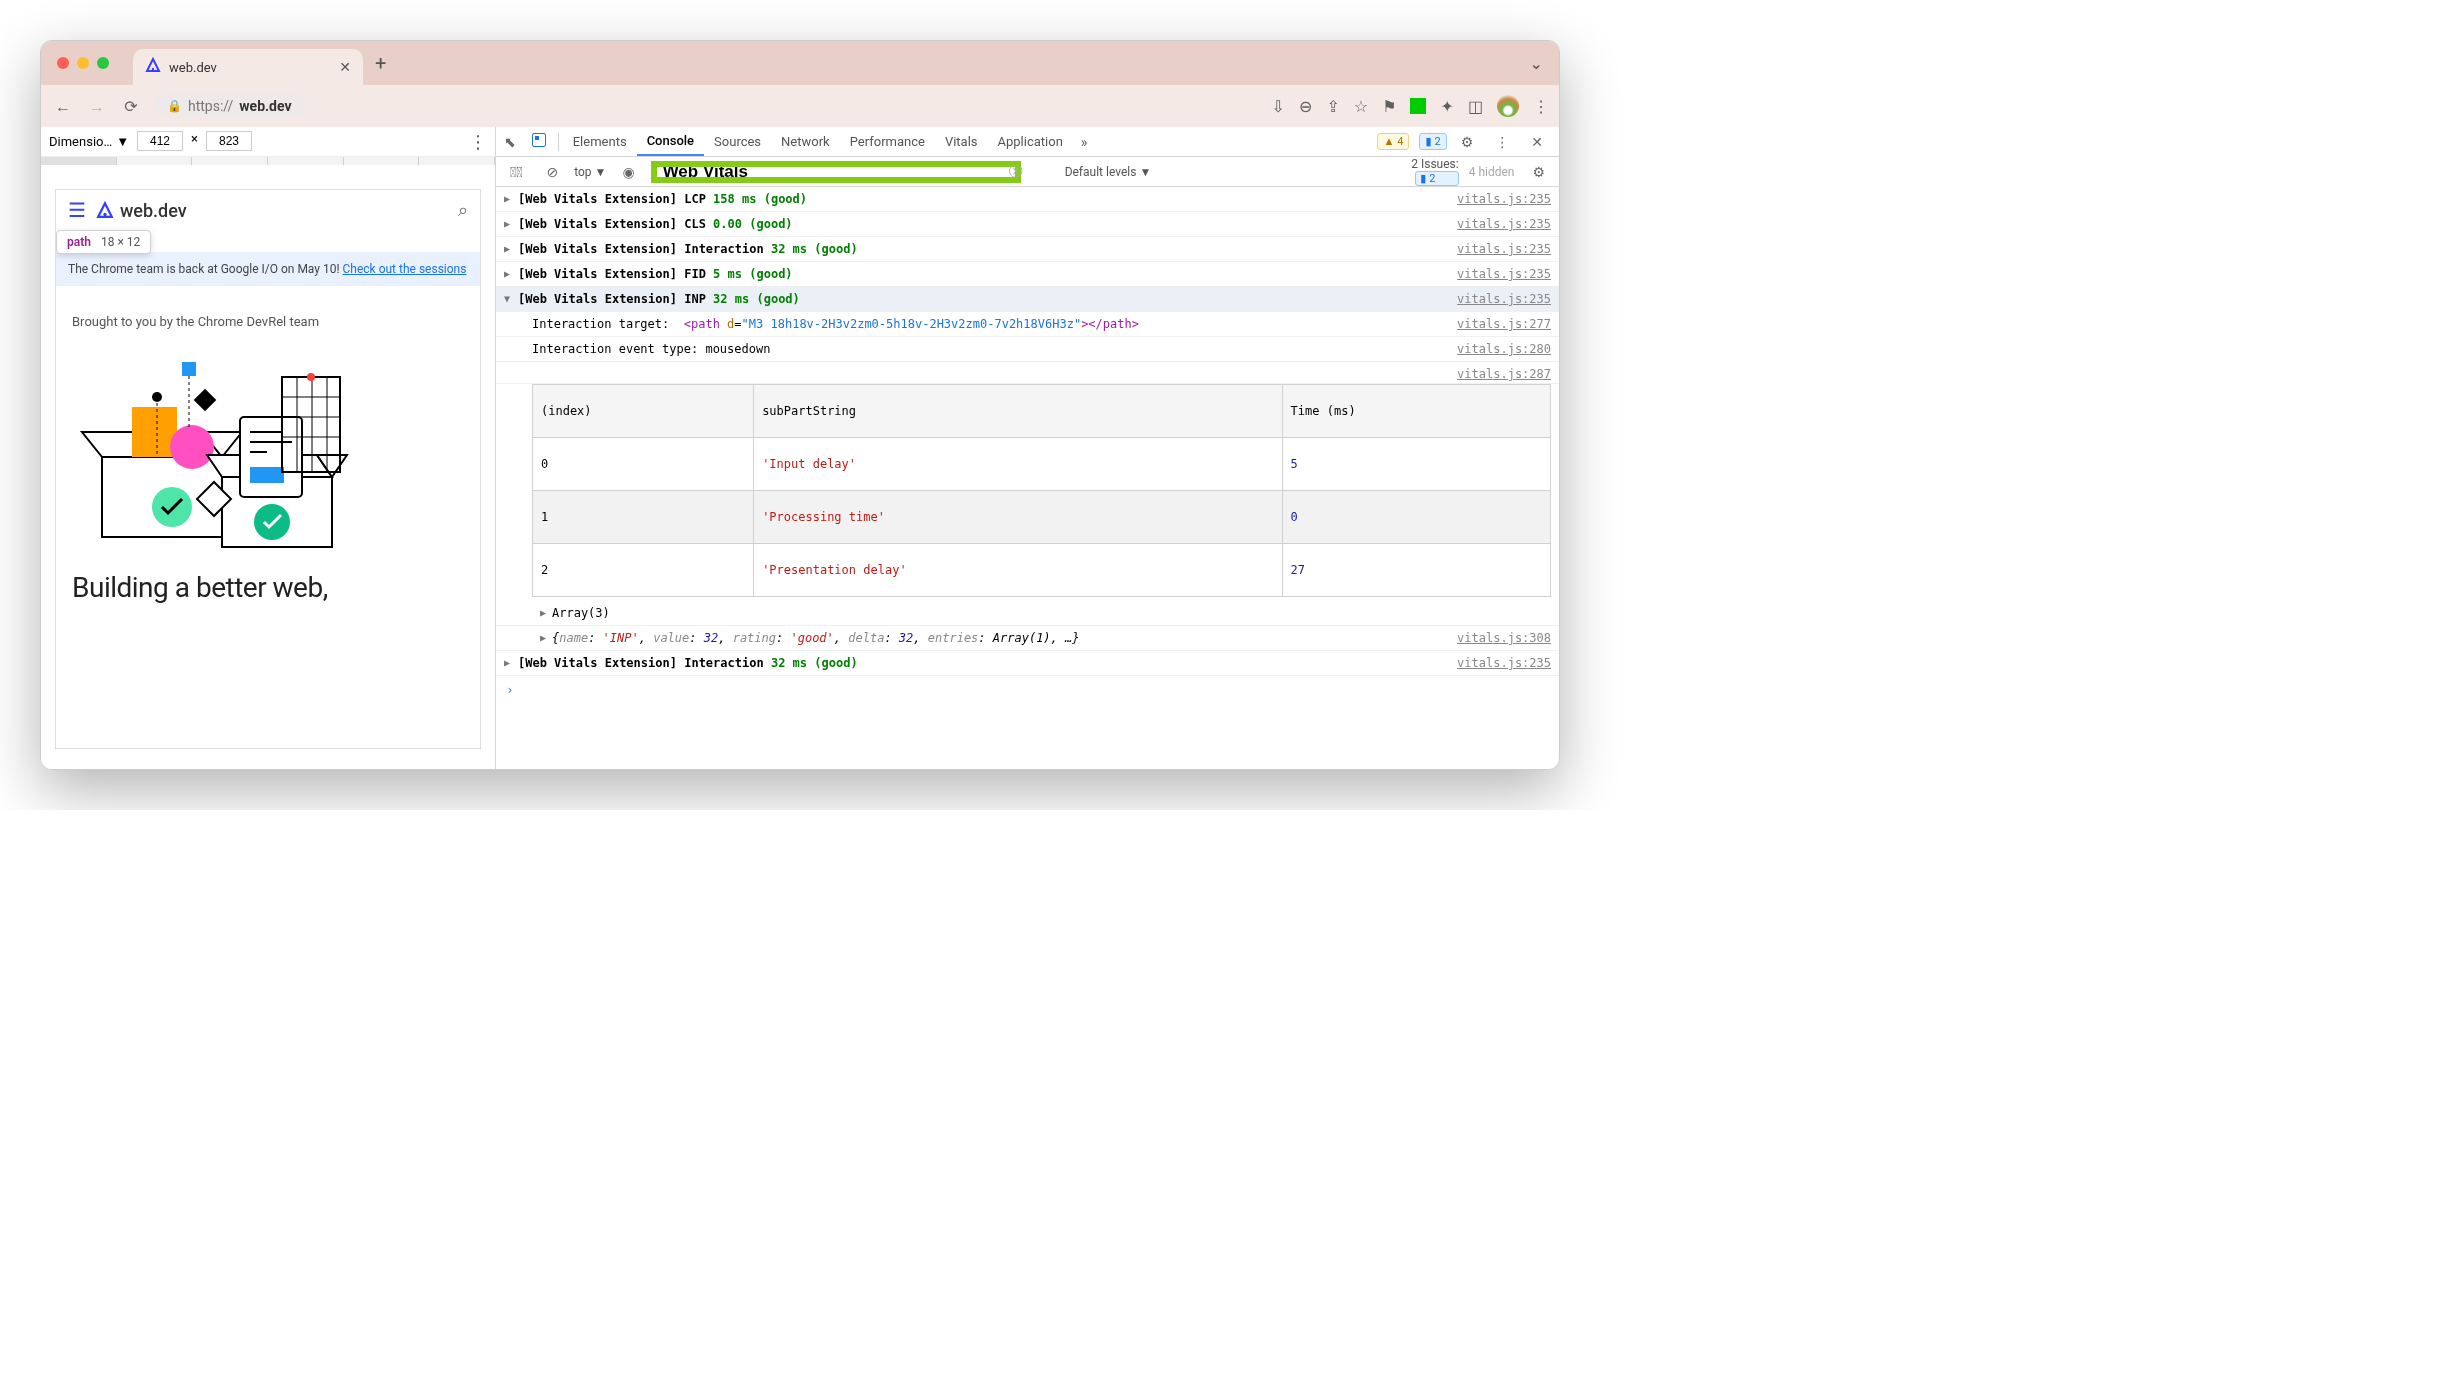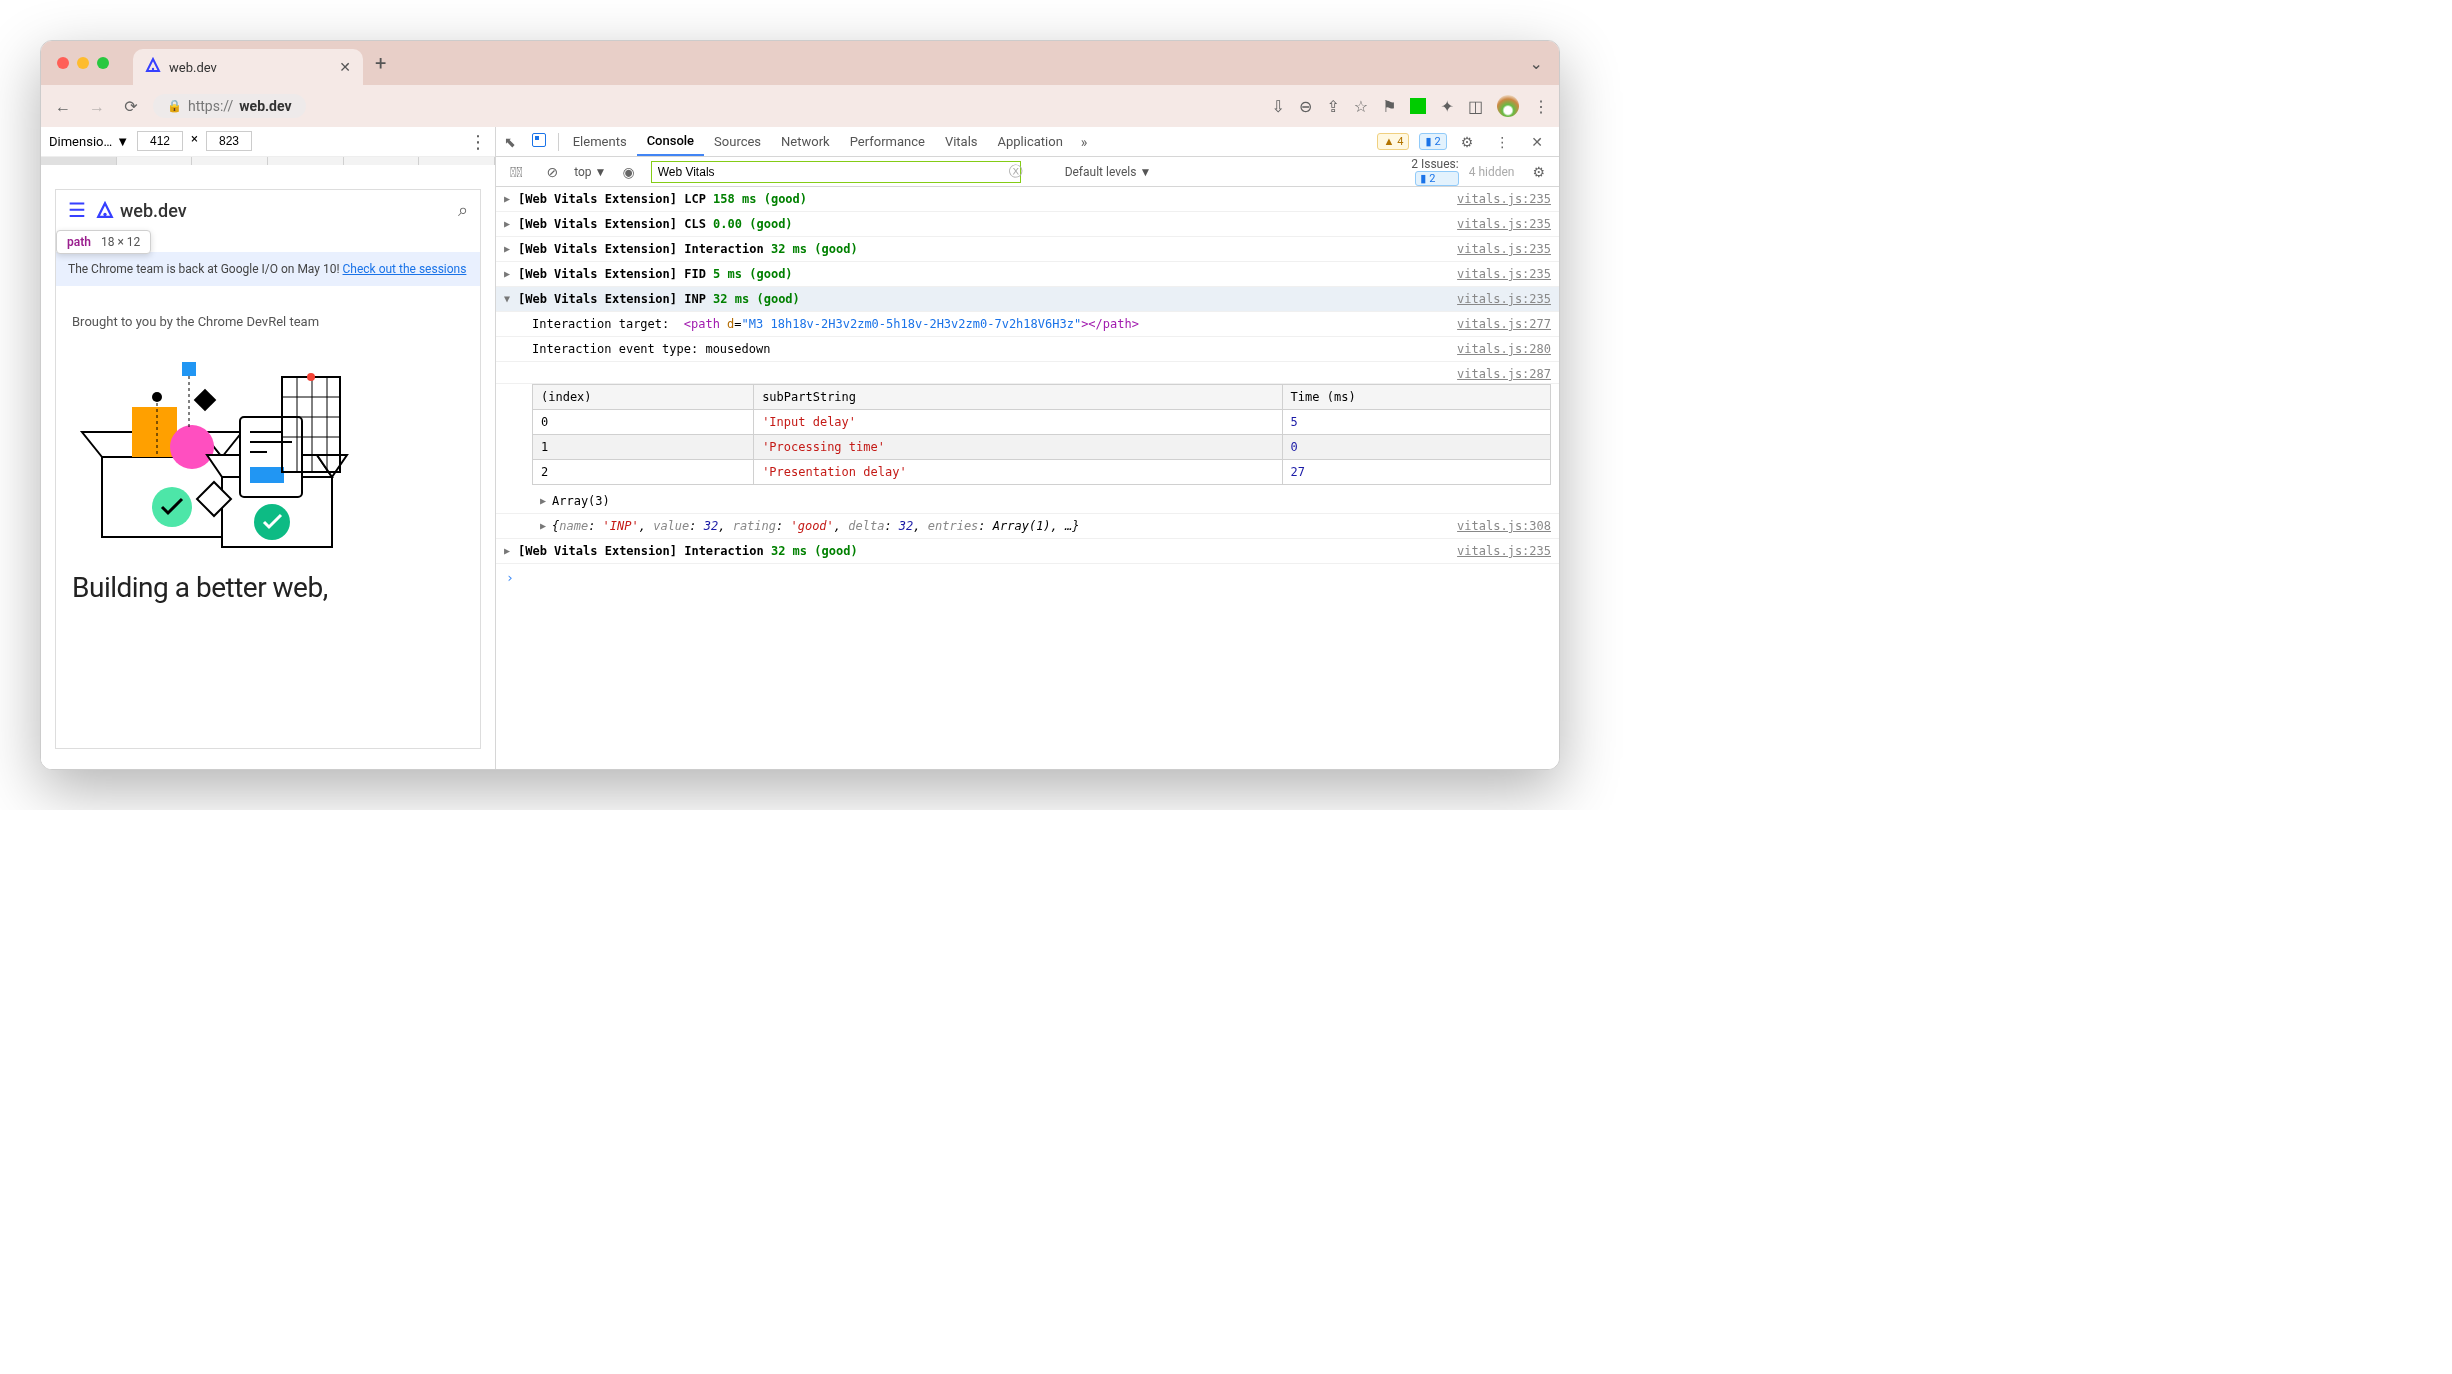--- a/index.html
+++ b/index.html
@@ -51,38 +51,38 @@
 .devtools { flex: 1; display: flex; flex-direction: column; background: #fff; }
 .dt-tabs { height: 30px; display: flex; align-items: center; border-bottom: 1px solid #d6d6d6; font-size: 13px; color: #555; }
 .dt-tab { padding: 0 10px; height: 100%; display: flex; align-items: center; cursor: pointer; }
 .dt-tab.active { color: #000; border-bottom: 2px solid #4285f4; font-weight: 500; }
 .dt-icon-btn { padding: 0 8px; color: #666; cursor: pointer; font-size: 14px; }
 .dt-sep { width: 1px; height: 18px; background: #d0d0d0; margin: 0 4px; }
 .dt-badge-warn { color: #b37400; display: flex; align-items: center; gap: 3px; padding: 1px 5px; border: 1px solid #f0d080; border-radius: 3px; background: #fff8e1; font-size: 11px; margin-left: 4px; }
 .dt-badge-info { color: #1a73e8; display: flex; align-items: center; gap: 3px; padding: 1px 5px; border: 1px solid #90caf9; border-radius: 3px; background: #e3f2fd; font-size: 11px; margin-left: 4px; }
 .dt-right { margin-left: auto; display: flex; align-items: center; gap: 6px; padding-right: 8px; }
 .dt-filter-bar { height: 30px; display: flex; align-items: center; border-bottom: 1px solid #d6d6d6; font-size: 12px; color: #555; padding: 0 6px; gap: 8px; }
-.filter-input { flex: 0 0 370px; height: 22px; padding: 0 6px; border: 1px solid #84cc16; font-size: 12px; }
+.filter-input { flex: 0 0 370px; height: 22px; padding: 0 6px; border: 6px solid #84cc16; font-size: 17px; font-weight: bold; }
 .dt-filter-right { margin-left: auto; display: flex; align-items: center; gap: 10px; }
 .hidden-txt { color: #aaa; }
 .console-body { flex: 1; overflow: auto; font-family: Menlo, Consolas, monospace; font-size: 12px; line-height: 1.5; }
 .log-row { display: flex; padding: 3px 8px; border-bottom: 1px solid #f0f0f0; }
 .log-row.expanded { background: #eaf0f6; }
 .caret { width: 14px; color: #777; cursor: pointer; font-size: 10px; padding-top: 1px; }
 .log-text { flex: 1; }
 .log-src { color: #888; text-decoration: underline; cursor: pointer; white-space: nowrap; }
 .mono-bold { font-weight: 700; }
 .good { color: #008000; font-weight: 700; }
 .log-sub { padding: 3px 8px 3px 36px; display: flex; border-bottom: 1px solid #f0f0f0; }
 .log-sub .log-text { flex: 1; }
 .htmltag { color: #a21caf; }
 .htmlattr { color: #b36b00; }
 .htmlval { color: #1a73e8; }
 .dt-table { border-collapse: collapse; border: 1px solid #d0d0d0; font-family: Menlo, Consolas, monospace; font-size: 12px; margin: 0 8px 4px 36px; width: calc(100% - 44px); }
-.dt-table th, .dt-table td { border: 1px solid #d0d0d0; padding: 3px 8px; text-align: left; }
+.dt-table th, .dt-table td { border: 1px solid #d0d0d0; padding: 17px 8px; text-align: left; }
 .dt-table th { background: #f5f5f5; font-weight: 400; }
 .dt-table tr:nth-child(even) td { background: #f2f2f2; }
 .str { color: #c41a16; }
 .num { color: #1a1aa6; }
 .obj-row { padding: 3px 8px 3px 44px; font-family: Menlo, Consolas, monospace; font-size: 12px; border-bottom: 1px solid #f0f0f0; display: flex; }
 .obj-key { color: #888; }
 .prompt { color: #3d8af7; padding: 4px 10px; font-family: monospace; font-size: 13px; }
 .blue-box-icon { width: 14px; height: 14px; border: 1.5px solid #1a73e8; border-radius: 2px; display: inline-block; position: relative; }
 .blue-box-icon::after { content: ''; position: absolute; width: 4px; height: 4px; background: #1a73e8; left: 2px; top: 2px; }
 </style>

